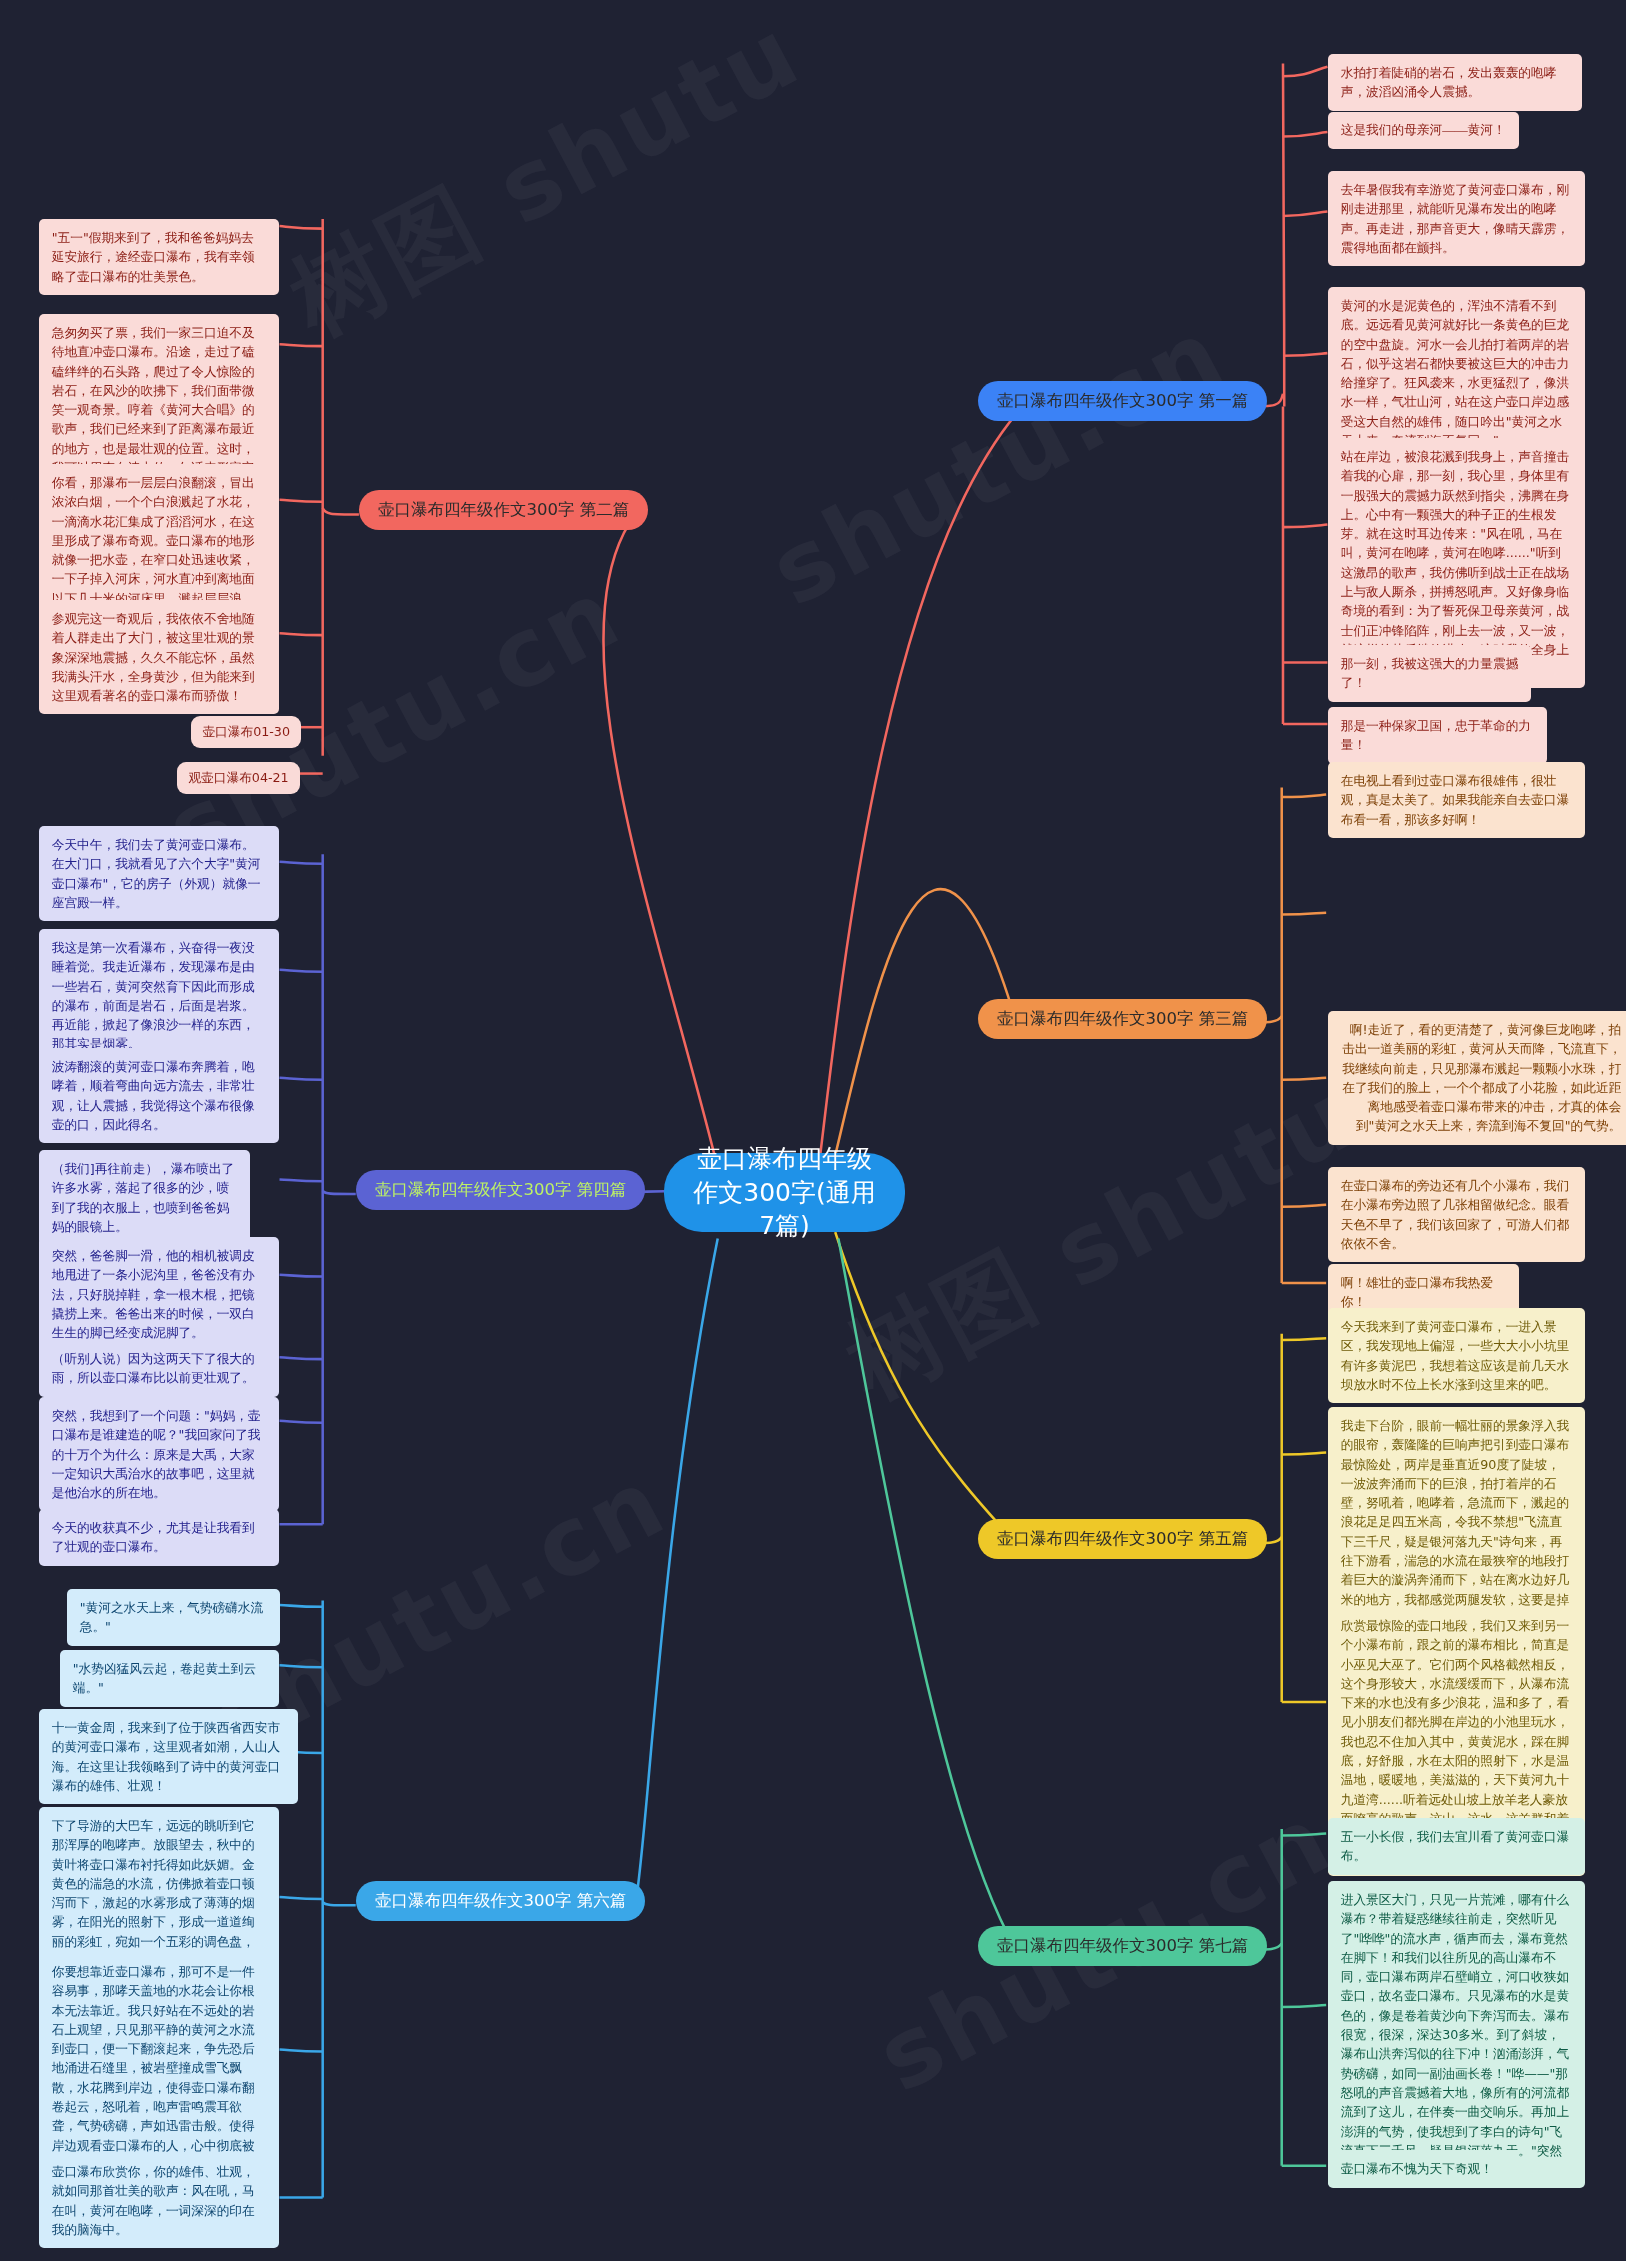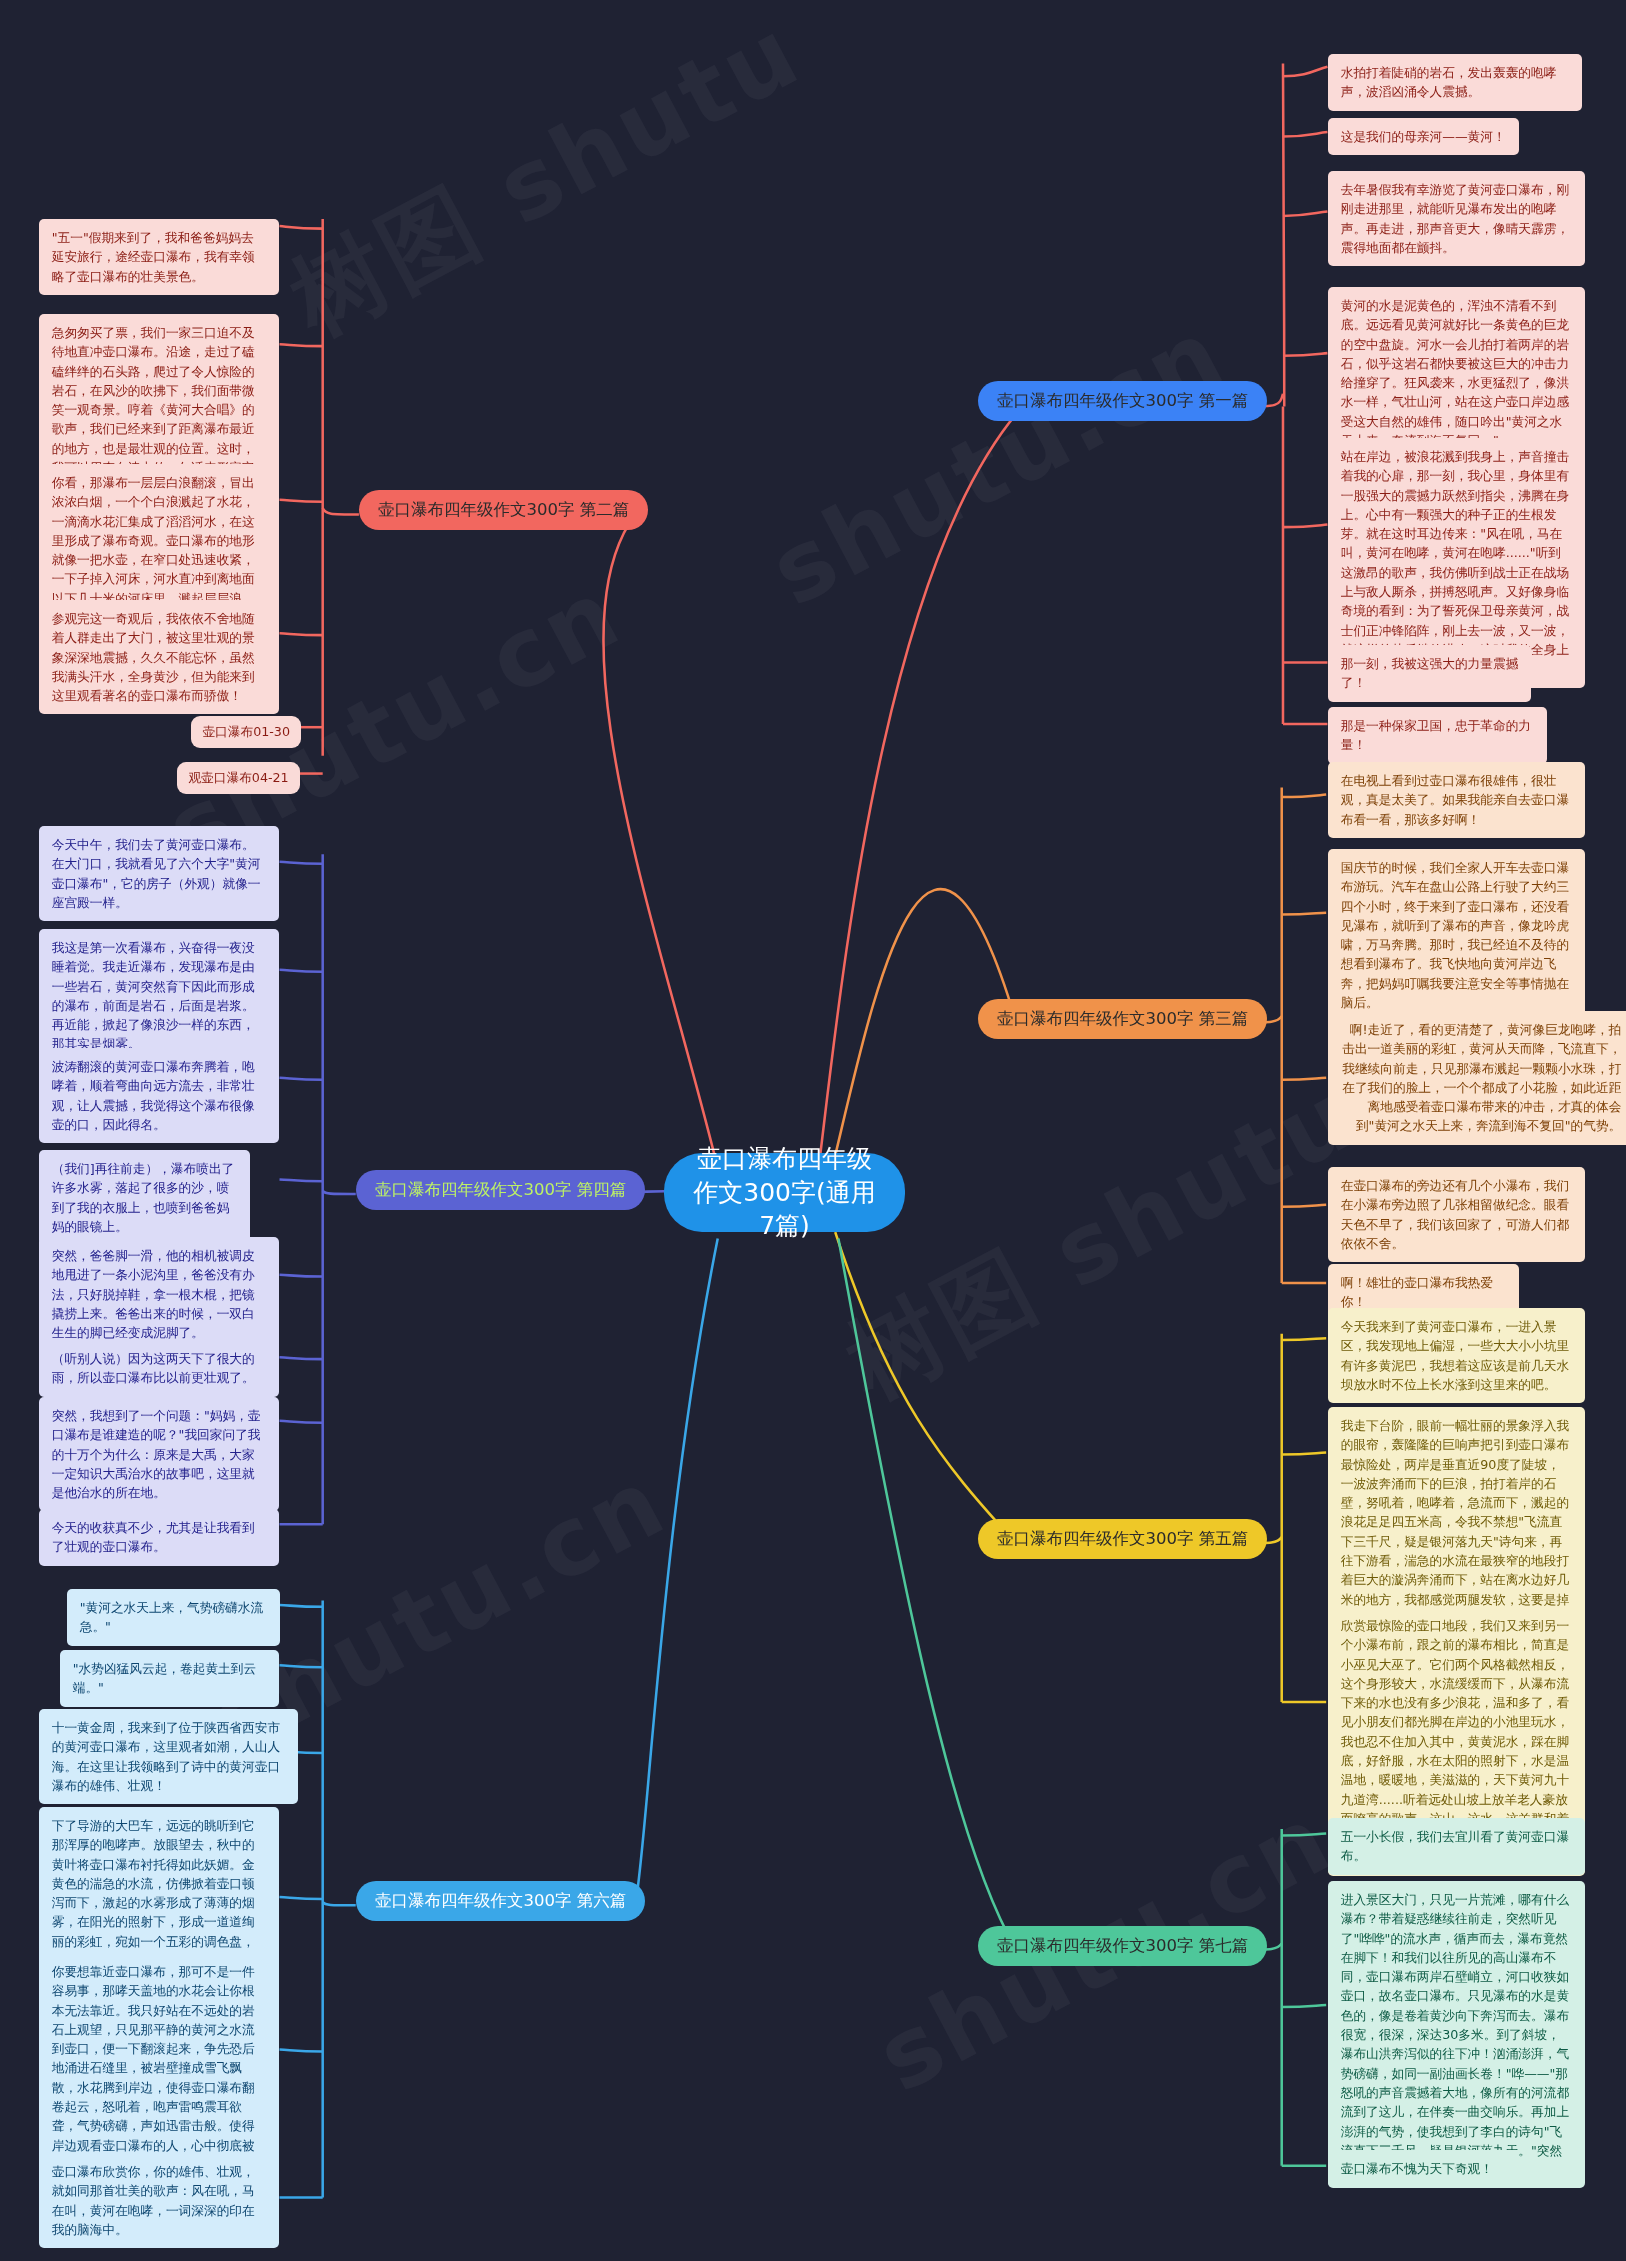--- a/index.html
+++ b/index.html
@@ -176,29 +176,28 @@
     <span>壶口瀑布四年级作文300字 第二篇</span>
   </div>
   <div class="branch b4" style="left:356px; top:1170px;">
     <span>壶口瀑布四年级作文300字 第四篇</span>
   </div>
   <div class="branch b6" style="left:356px; top:1881px;">
     <span>壶口瀑布四年级作文300字 第六篇</span>
   </div>
 
   <div class="node c-red" style="left:1328px; top:54px; width:254px;">水拍打着陡硝的岩石，发出轰轰的咆哮声，波滔凶涌令人震撼。</div>
-  <div class="node c-red" style="left:1328px; top:118px; width:191px;">这是我们的母亲河——黄河！</div>
+  <div class="node c-red" style="left:1328px; top:112px; width:191px;font-family:Liberation Serif, serif;">这是我们的母亲河——黄河！</div>
   <div class="node c-red" style="left:1328px; top:171px; width:257px;">去年暑假我有幸游览了黄河壶口瀑布，刚刚走进那里，就能听见瀑布发出的咆哮声。再走进，那声音更大，像晴天霹雳，震得地面都在颤抖。</div>
   <div class="node c-red" style="left:1328px; top:287px; width:257px;">黄河的水是泥黄色的，浑浊不清看不到底。远远看见黄河就好比一条黄色的巨龙的空中盘旋。河水一会儿拍打着两岸的岩石，似乎这岩石都快要被这巨大的冲击力给撞穿了。狂风袭来，水更猛烈了，像洪水一样，气壮山河，站在这户壶口岸边感受这大自然的雄伟，随口吟出"黄河之水天上来，奔流到海不复回。"</div>
   <div class="node c-red" style="left:1328px; top:438px; width:257px;">站在岸边，被浪花溅到我身上，声音撞击着我的心扉，那一刻，我心里，身体里有一股强大的震撼力跃然到指尖，沸腾在身上。心中有一颗强大的种子正的生根发芽。就在这时耳边传来："风在吼，马在叫，黄河在咆哮，黄河在咆哮......"听到这激昂的歌声，我仿佛听到战士正在战场上与敌人厮杀，拼搏怒吼声。又好像身临奇境的看到：为了誓死保卫母亲黄河，战士们正冲锋陷阵，刚上去一波，又一波，就这样前赴后继的进攻。这时我的全身上下都充满了这样的力量。</div>
   <div class="node c-red" style="left:1328px; top:645px; width:203px;">那一刻，我被这强大的力量震撼了！</div>
   <div class="node c-red" style="left:1328px; top:707px; width:219px;">那是一种保家卫国，忠于革命的力量！</div>
 
   <div class="node c-orange" style="left:1328px; top:762px; width:257px;">在电视上看到过壶口瀑布很雄伟，很壮观，真是太美了。如果我能亲自去壶口瀑布看一看，那该多好啊！</div>
-  <div class="node c-orange" style="left:1328px; top:849px; width:257px;">国庆节的时候，我们全家人开车去壶口瀑布游玩。汽车在盘山公路上行驶了大约三四个小时，终于来到了壶口瀑布，还没看见瀑布，就听到了瀑布的声音，像龙吟虎啸，万马奔腾。那时，我已经迫不及待的想看到瀑布了。我飞快地向黄河岸边飞奔，把妈妈叮嘱我要注意安全等事情抛在脑后。</div>
   <div class="node c-orange" style="left:1328px; top:1011px; width:306px;text-align:right;">啊!走近了，看的更清楚了，黄河像巨龙咆哮，拍击出一道美丽的彩虹，黄河从天而降，飞流直下，我继续向前走，只见那瀑布溅起一颗颗小水珠，打在了我们的脸上，一个个都成了小花脸，如此近距离地感受着壶口瀑布带来的冲击，才真的体会到"黄河之水天上来，奔流到海不复回"的气势。</div>
   <div class="node c-orange" style="left:1328px; top:1167px; width:257px;">在壶口瀑布的旁边还有几个小瀑布，我们在小瀑布旁边照了几张相留做纪念。眼看天色不早了，我们该回家了，可游人们都依依不舍。</div>
   <div class="node c-orange" style="left:1328px; top:1264px; width:191px;">啊！雄壮的壶口瀑布我热爱你！</div>
 
   <div class="node c-yellow" style="left:1328px; top:1308px; width:257px;">今天我来到了黄河壶口瀑布，一进入景区，我发现地上偏湿，一些大大小小坑里有许多黄泥巴，我想着这应该是前几天水坝放水时不位上长水涨到这里来的吧。</div>
   <div class="node c-yellow" style="left:1328px; top:1407px; width:257px;">我走下台阶，眼前一幅壮丽的景象浮入我的眼帘，轰隆隆的巨响声把引到壶口瀑布最惊险处，两岸是垂直近90度了陡坡，一波波奔涌而下的巨浪，拍打着岸的石壁，努吼着，咆哮着，急流而下，溅起的浪花足足四五米高，令我不禁想"飞流直下三千尺，疑是银河落九天"诗句来，再往下游看，湍急的水流在最狭窄的地段打着巨大的漩涡奔涌而下，站在离水边好几米的地方，我都感觉两腿发软，这要是掉下去，一个浪打下去就惨了。</div>
   <div class="node c-yellow" style="left:1328px; top:1607px; width:257px;">欣赏最惊险的壶口地段，我们又来到另一个小瀑布前，跟之前的瀑布相比，简直是小巫见大巫了。它们两个风格截然相反，这个身形较大，水流缓缓而下，从瀑布流下来的水也没有多少浪花，温和多了，看见小朋友们都光脚在岸边的小池里玩水，我也忍不住加入其中，黄黄泥水，踩在脚底，好舒服，水在太阳的照射下，水是温温地，暖暖地，美滋滋的，天下黄河九十九道湾......听着远处山坡上放羊老人豪放而嘹亮的歌声，这山，这水，这羊群和着这美妙而悠扬的歌声汇集成了壶口瀑布又一美景！</div>
 
   <div class="node c-mint" style="left:1328px; top:1818px; width:257px;">五一小长假，我们去宜川看了黄河壶口瀑布。</div>
   <div class="node c-mint" style="left:1328px; top:1881px; width:257px;">进入景区大门，只见一片荒滩，哪有什么瀑布？带着疑惑继续往前走，突然听见了"哗哗"的流水声，循声而去，瀑布竟然在脚下！和我们以往所见的高山瀑布不同，壶口瀑布两岸石壁峭立，河口收狭如壶口，故名壶口瀑布。只见瀑布的水是黄色的，像是卷着黄沙向下奔泻而去。瀑布很宽，很深，深达30多米。到了斜坡，瀑布山洪奔泻似的往下冲！汹涌澎湃，气势磅礴，如同一副油画长卷！"哗——"那怒吼的声音震撼着大地，像所有的河流都流到了这儿，在伴奏一曲交响乐。再加上澎湃的气势，使我想到了李白的诗句"飞流直下三千尺，疑是银河落九天。"突然觉得自己仿佛身临其境。</div>

